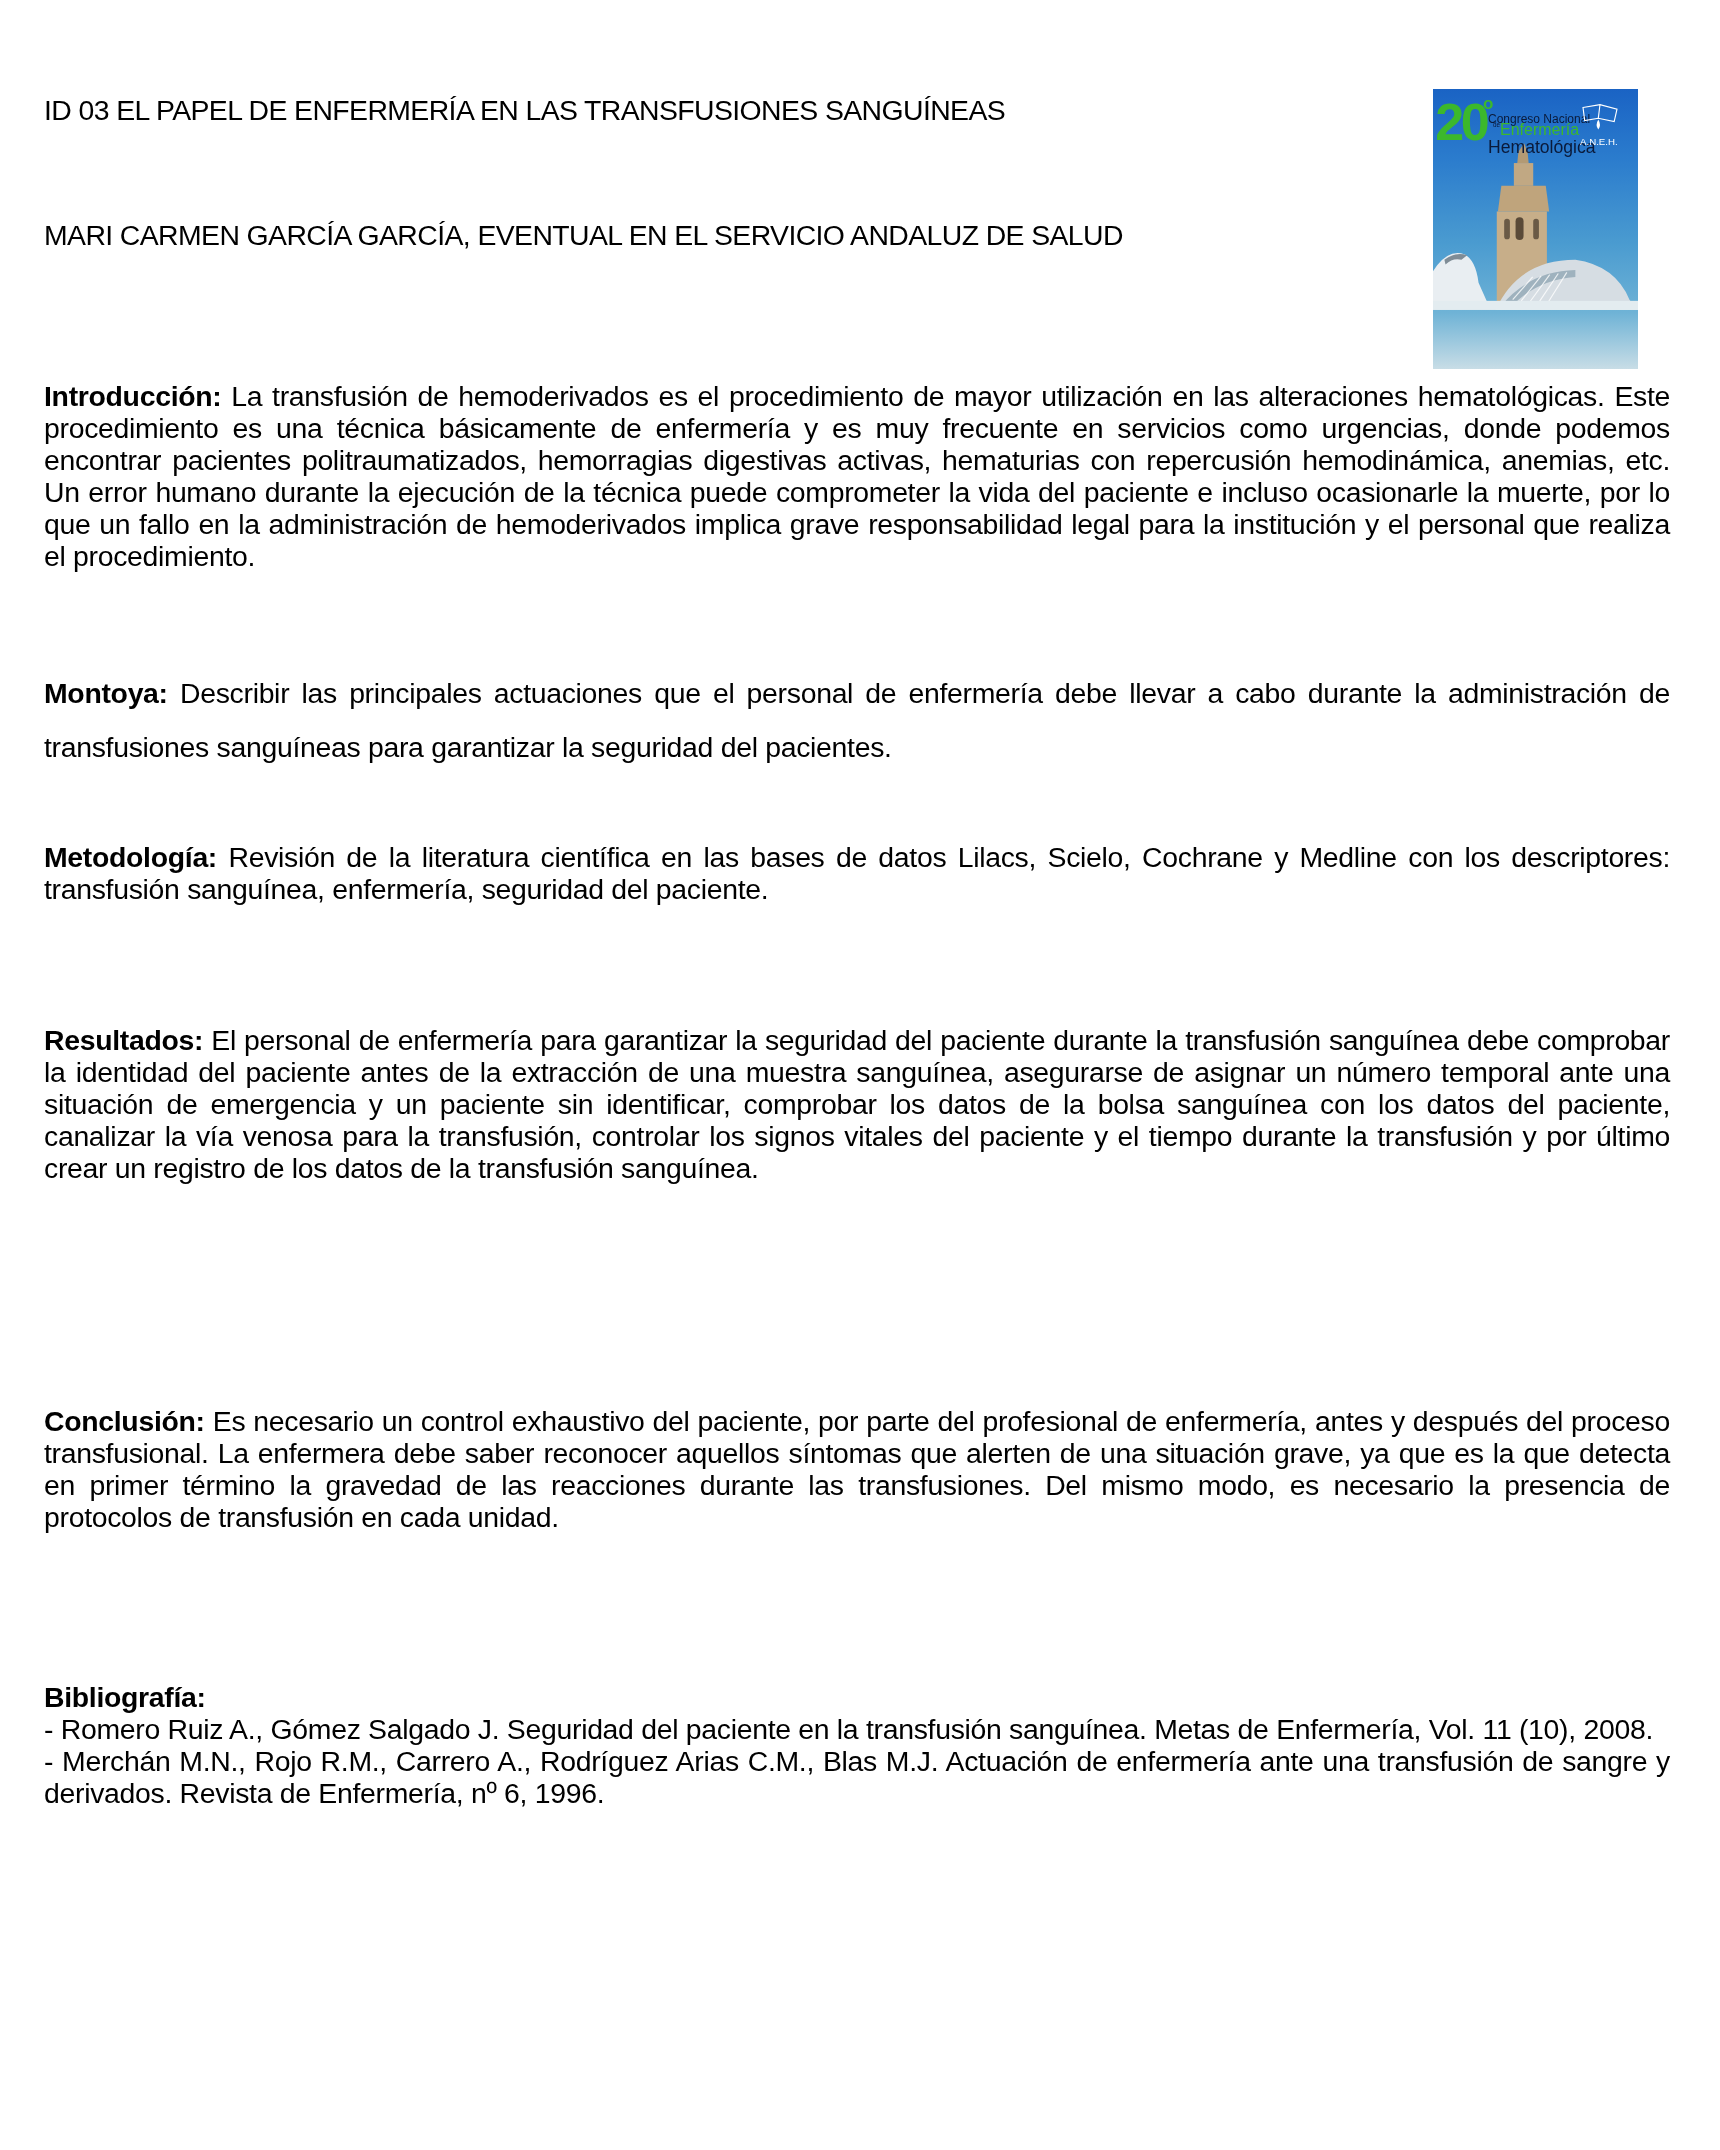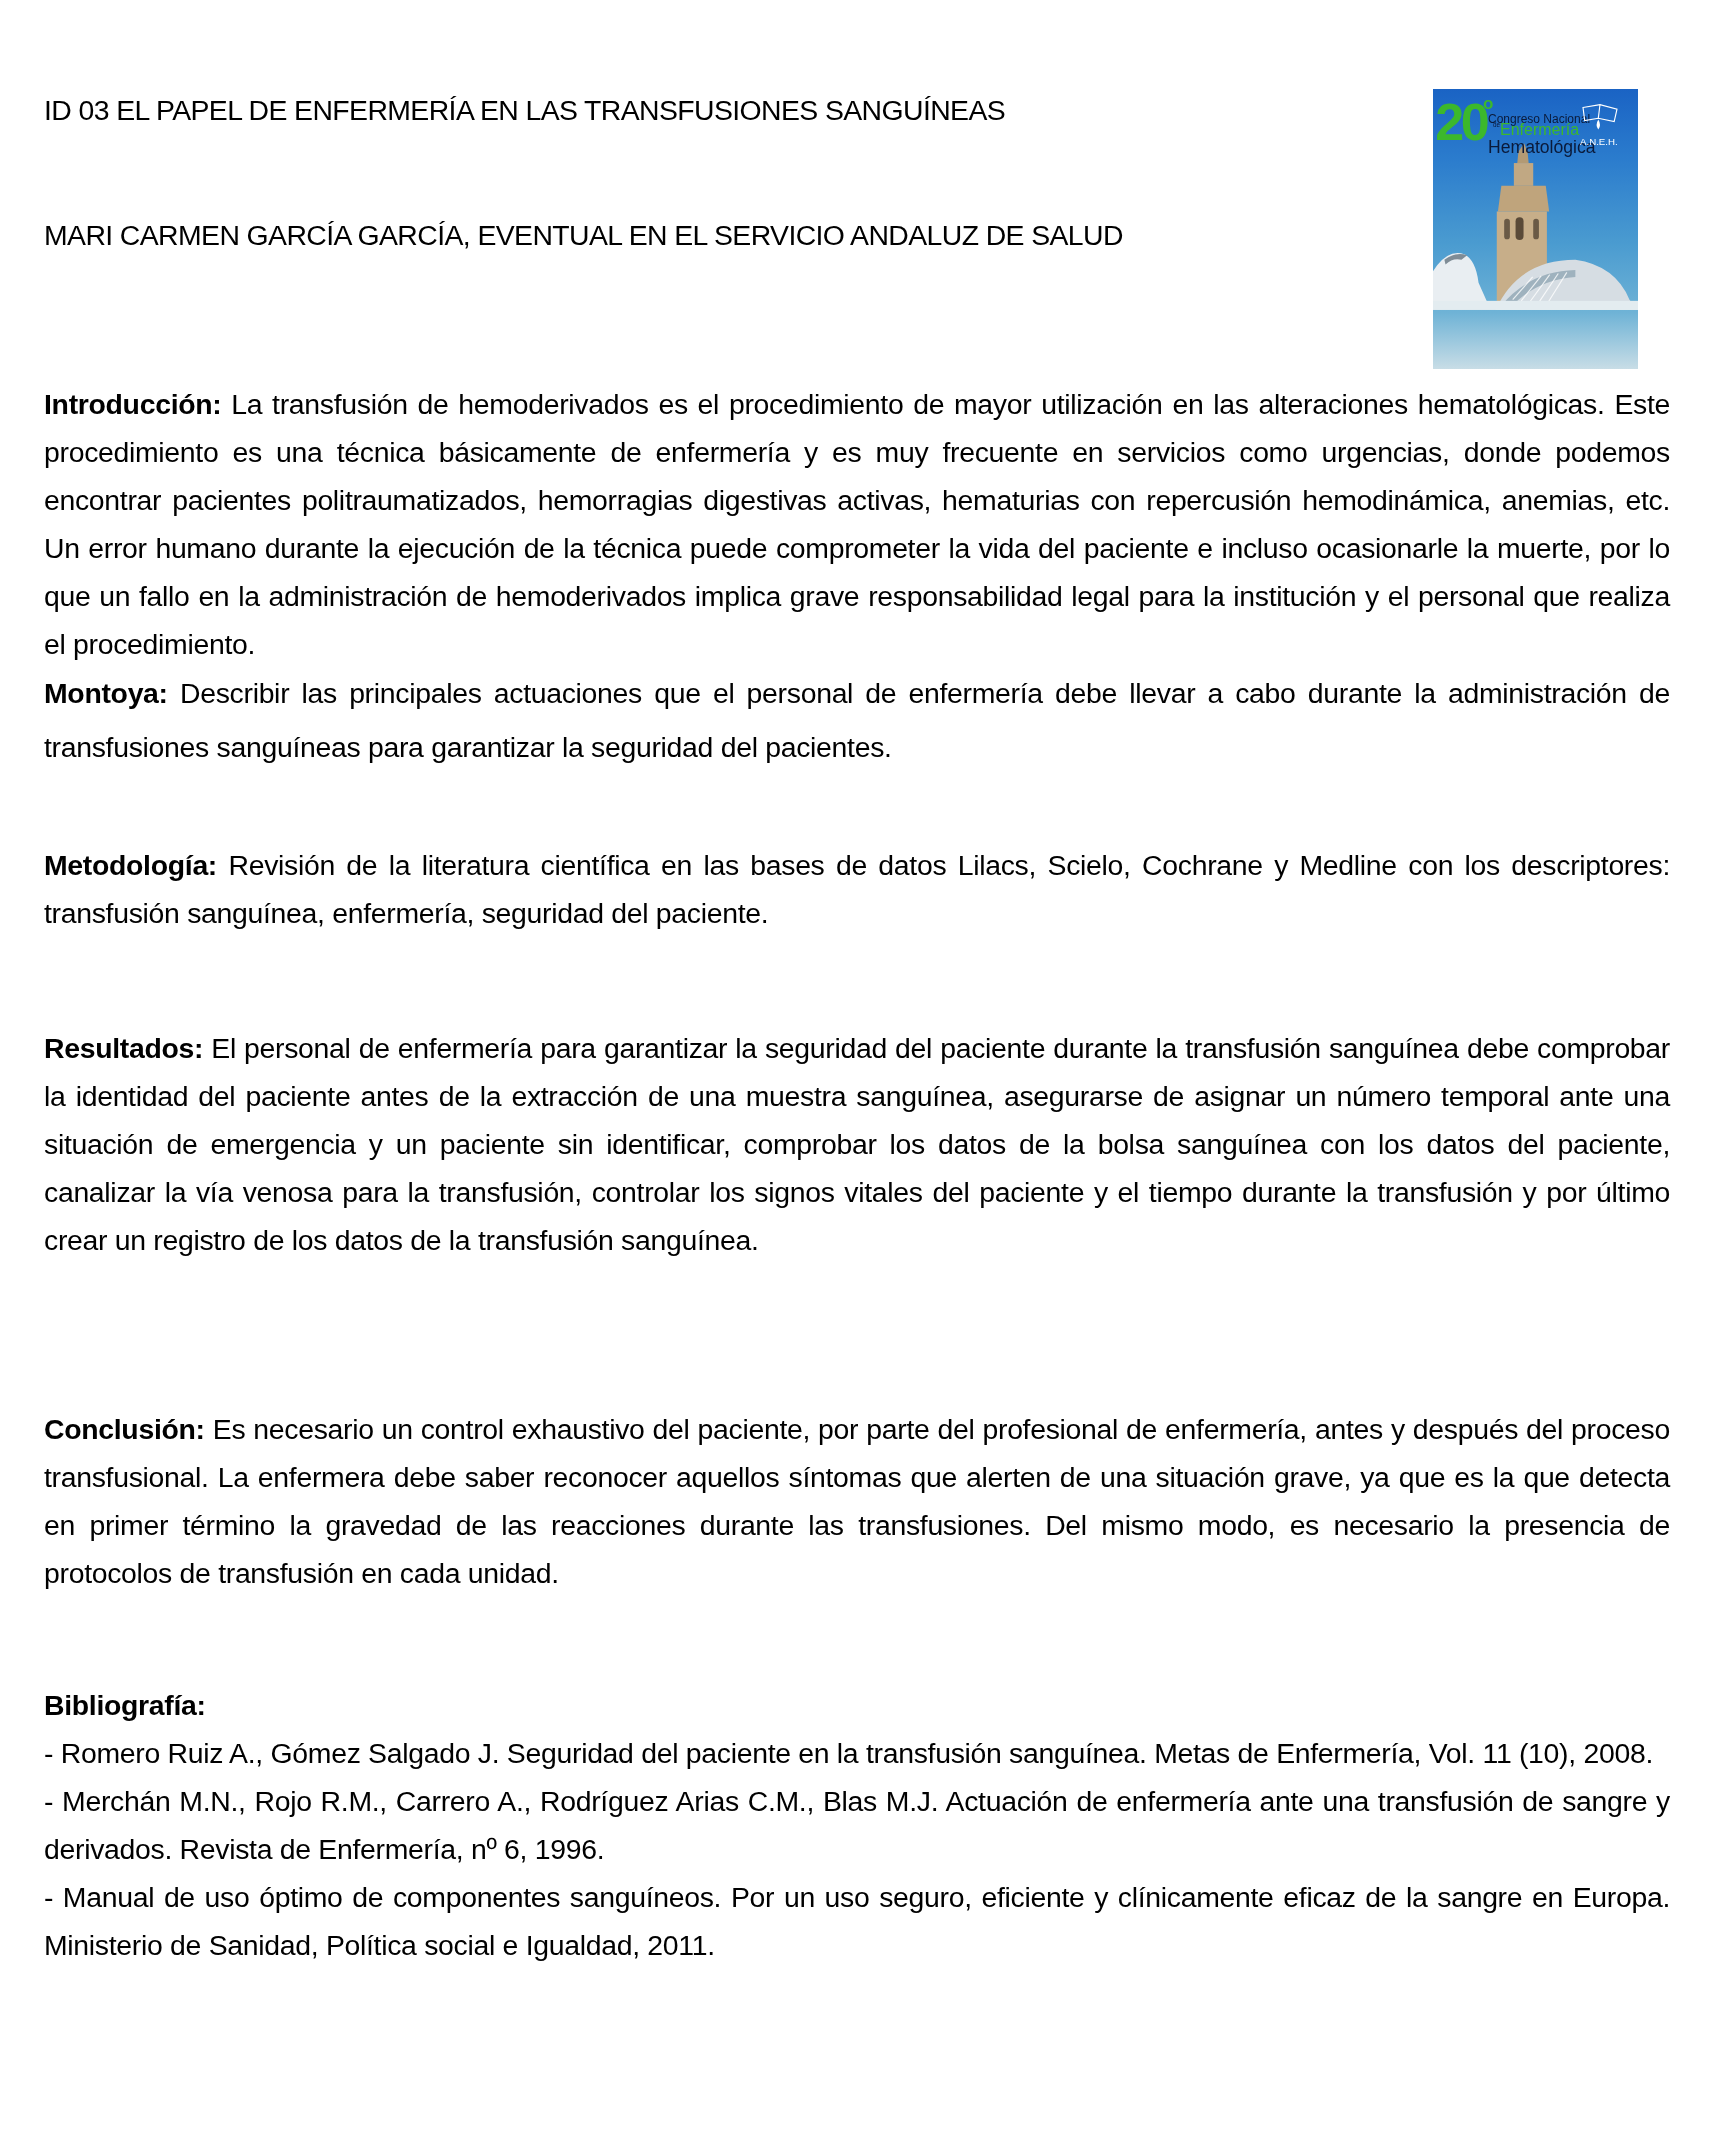--- a/index.html
+++ b/index.html
@@ -108,21 +108,21 @@
       left: 0;
       top: 0;
       width: 205px;
       height: 221px;
     }
     .section {
       position: absolute;
       left: 44px;
       width: 1626px;
       font-size: 28.4px;
-      line-height: 48px;
+      line-height: 32px;
       text-align: justify;
       letter-spacing: -0.3px;
     }
     .section .label {
       font-weight: bold;
     }
     .s-intro { top: 380px; }
     .s-obj { top: 666px; line-height: 54px; }
     .s-met { top: 841px; }
     .s-res { top: 1024px; }
@@ -193,15 +193,14 @@
 </div>
 
 <div class="section s-con">
   <span class="label">Conclusión:</span><span> Es necesario un control exhaustivo del paciente, por parte del profesional de enfermería, antes y después del proceso transfusional. La enfermera debe saber reconocer aquellos síntomas que alerten de una situación grave, ya que es la que detecta en primer término la gravedad de las reacciones durante las transfusiones. Del mismo modo, es necesario la presencia de protocolos de transfusión en cada unidad.</span>
 </div>
 
 <div class="section s-bib">
   <div class="label">Bibliografía:</div>
   <div class="bib-item">- Romero Ruiz A., Gómez Salgado J. Seguridad del paciente en la transfusión sanguínea. Metas de Enfermería, Vol. 11 (10), 2008.</div>
   <div class="bib-item">- Merchán M.N., Rojo R.M., Carrero A., Rodríguez Arias C.M., Blas M.J. Actuación de enfermería ante una transfusión de sangre y derivados. Revista de Enfermería, nº 6, 1996.</div>
-  <div class="bib-item">- Manual de uso óptimo de componentes sanguíneos. Por un uso seguro, eficiente y clínicamente eficaz de la sangre en Europa. Ministerio de Sanidad, Política social e Igualdad, 2011.</div>
 </div>
 
 
 </body></html>

